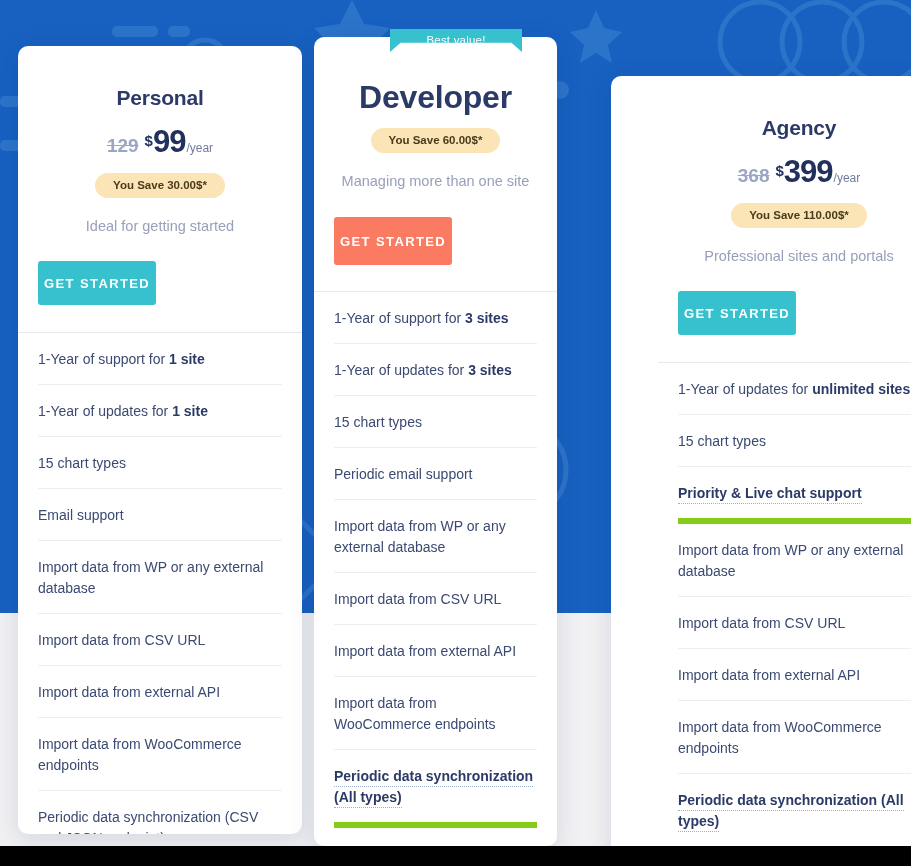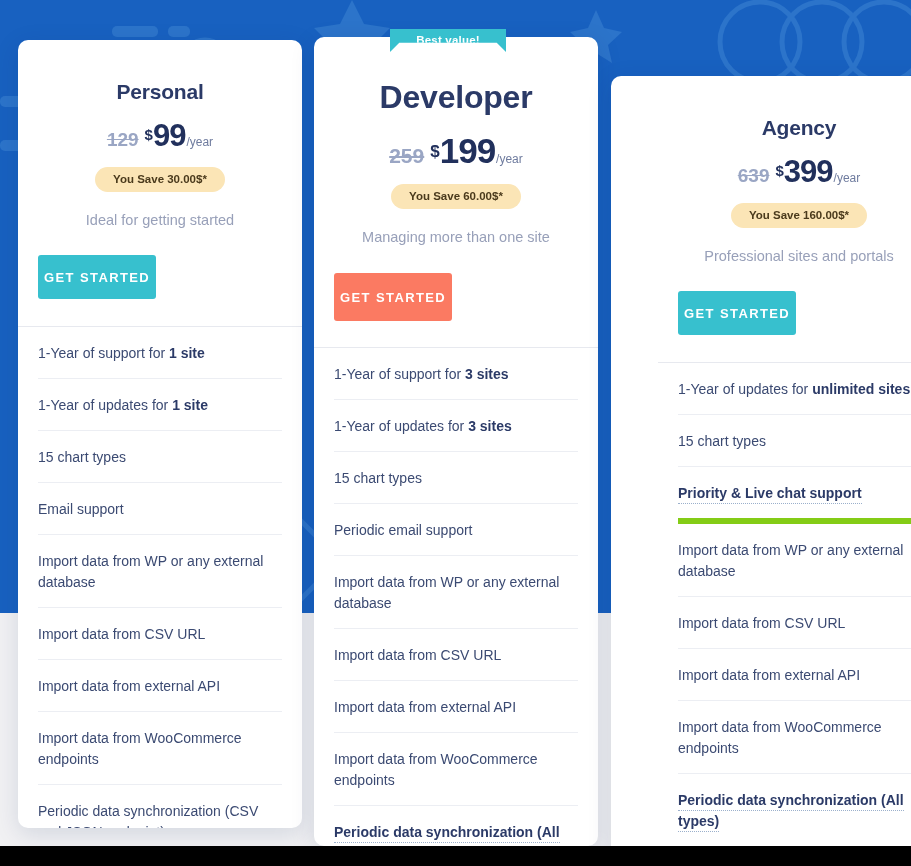--- a/index.html
+++ b/index.html
@@ -47,22 +47,22 @@
     height: 866px;
   }
 
   .card {
     position: absolute;
     background: #ffffff;
     border-radius: 10px;
     box-shadow: 0 6px 24px rgba(10, 40, 90, 0.13);
     overflow: hidden;
   }
-  .card.personal  { left: 18px;  top: 40px;  width: 284px; height: 788px; }
-  .card.developer { left: 314px; top: 37px;  width: 284px; height: 809px; }
+  .card.personal  { left: 18px;  top: 46px;  width: 284px; height: 788px; }
+  .card.developer { left: 314px; top: 37px;  width: 243px; height: 809px; }
   .card.agency    { left: 611px; top: 76px;  width: 282px; height: 788px; padding-left: 47px; }
 
   .card-head {
     padding: 0 20px;
     text-align: center;
   }
   .card.personal .card-head,
   .card.agency   .card-head { padding-top: 40px; }
   .card.developer .card-head { padding-top: 42px; }
 
@@ -184,26 +184,26 @@
   .features li.tip .tiptext {
     border-bottom: 1px dotted #9bb0cc;
     padding-bottom: 2px;
   }
 
   
   .ribbon {
     position: absolute;
     left: 390px;
     top: 29px;
-    width: 116px;
+    width: 132px;
     height: 23px;
     background: #37c0ce;
     color: #ffffff;
     font-size: 11.5px;
-    font-weight: bold;
+    font-weight: normal;
     line-height: 23px;
     text-align: center;
     letter-spacing: 0.2px;
     clip-path: polygon(0 0, 100% 0, 100% 100%, 92% 60%, 8% 60%, 0 100%);
     z-index: 5;
   }
 
   
   #bottom-strip {
     position: absolute;
@@ -281,23 +281,20 @@
           <li>Import data from external API</li>
           <li>Import data from WooCommerce endpoints</li>
           <li>Periodic data synchronization (CSV and JSON endpoint)</li>
         </ul>
     </div>
 
     <div class="ribbon">Best value!</div>
     <div class="card developer">
       <div class="card-head">
         <h3 class="plan-name">Developer</h3>
-        <div class="price-row">
-          <span class="price-old">259</span><span class="price-cur">$</span><span class="price-new">199</span><span class="price-per">/year</span>
-        </div>
         <div><span class="save-badge">You Save 60.00$*</span></div>
         <div class="tagline">Managing more than one site</div>
       </div>
       <button class="cta" style="background: rgb(251, 122, 98);">GET STARTED</button>
       <div class="card-divider"></div>
       <ul class="features">
           <li>1-Year of support for <b>3 sites</b></li>
           <li>1-Year of updates for <b>3 sites</b></li>
           <li>15 chart types</li>
           <li>Periodic email support</li>
@@ -306,23 +303,23 @@
           <li>Import data from external API</li>
           <li>Import data from WooCommerce endpoints</li>
           <li class="tip"><span class="tiptext">Periodic data synchronization (All types)</span></li>
         </ul>
     </div>
 
     <div class="card agency">
       <div class="card-head">
         <h3 class="plan-name">Agency</h3>
         <div class="price-row">
-          <span class="price-old">639</span><span class="price-cur">$</span><span class="price-new">399</span><span class="price-per">/year</span>
+          <span class="price-old">368</span><span class="price-cur">$</span><span class="price-new">399</span><span class="price-per">/year</span>
         </div>
-        <div><span class="save-badge">You Save 160.00$*</span></div>
+        <div><span class="save-badge">You Save 110.00$*</span></div>
         <div class="tagline">Professional sites and portals</div>
       </div>
       <button class="cta" style="background: rgb(55, 192, 206);">GET STARTED</button>
       <div class="card-divider"></div>
       <ul class="features">
           <li>1-Year of updates for <b>unlimited sites</b></li>
           <li>15 chart types</li>
           <li class="tip"><span class="tiptext">Priority &amp; Live chat support</span></li>
           <li>Import data from WP or any external database</li>
           <li>Import data from CSV URL</li>

